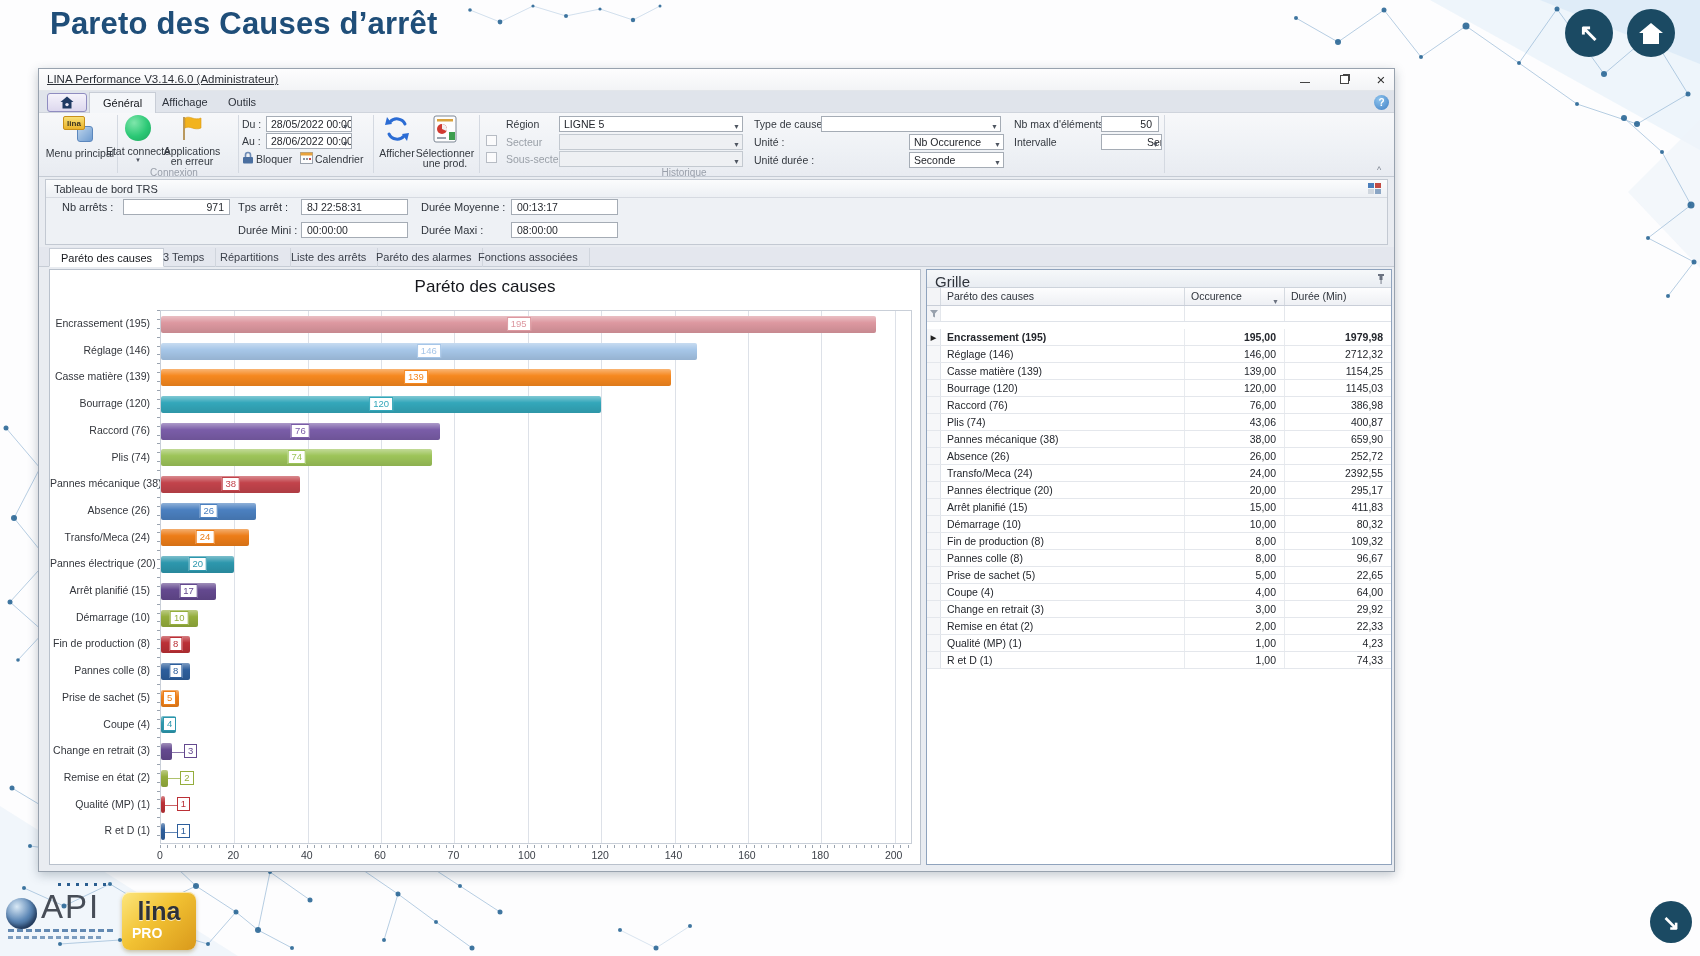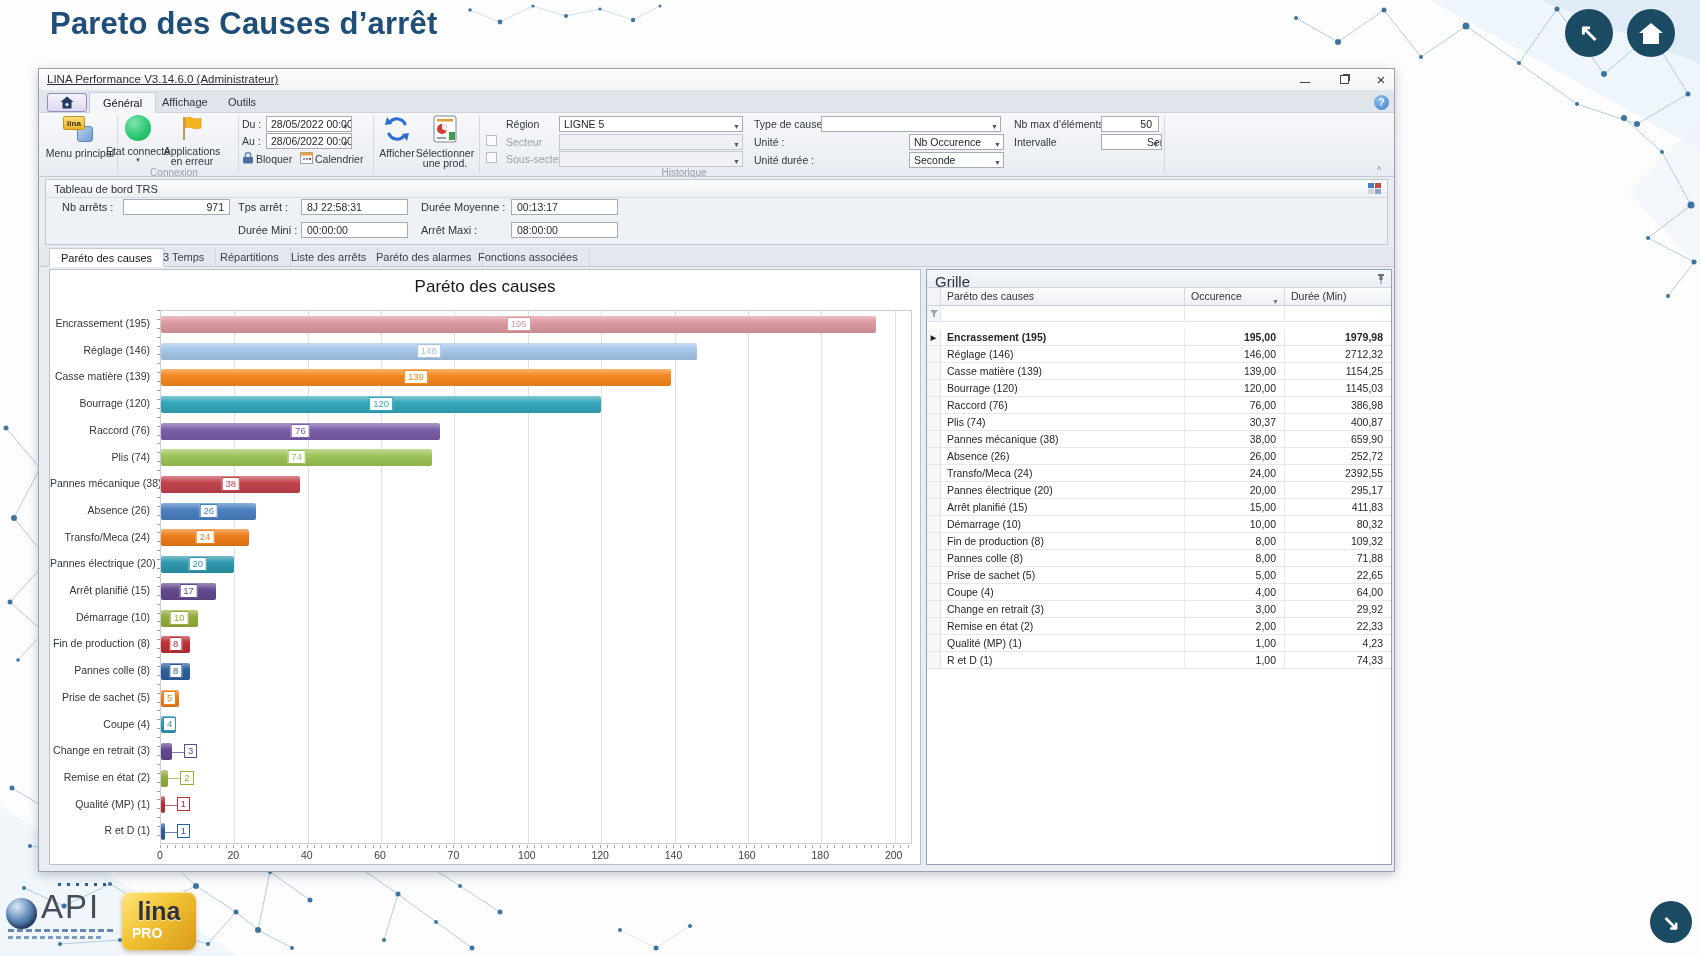--- a/index.html
+++ b/index.html
@@ -349,21 +349,21 @@
           </svg>
       </div>
       <div class="dlabel" style="left:16px;top:21px;">Nb arrêts :</div>
       <div class="dfield num" style="left:77px;top:19px;">971</div>
       <div class="dlabel" style="left:192px;top:21px;">Tps arrêt :</div>
       <div class="dfield" style="left:255px;top:19px;">8J 22:58:31</div>
       <div class="dlabel" style="left:375px;top:21px;">Durée Moyenne :</div>
       <div class="dfield" style="left:465px;top:19px;">00:13:17</div>
       <div class="dlabel" style="left:192px;top:44px;">Durée Mini :</div>
       <div class="dfield" style="left:255px;top:42px;">00:00:00</div>
-      <div class="dlabel" style="left:375px;top:44px;">Arrêt Maxi :</div>
+      <div class="dlabel" style="left:375px;top:44px;">Durée Maxi :</div>
       <div class="dfield" style="left:465px;top:42px;">08:00:00</div>
     </div>
 
     <div class="subtabs">
       <div class="stab active" style="left:10px;">Paréto des causes</div>
       <div class="stab" style="left:113px;">3 Temps</div>
       <div class="stab" style="left:170px;">Répartitions</div>
       <div class="stab" style="left:241px;">Liste des arrêts</div>
       <div class="stab" style="left:326px;">Paréto des alarmes</div>
       <div class="stab" style="left:428px;">Fonctions associées</div>
@@ -518,21 +518,21 @@
           </div>
           <div class="grow">
             <div class="gcell gind"></div>
             <div class="gcell gcause">Raccord (76)</div>
             <div class="gcell gocc">76,00</div>
             <div class="gcell gdur">386,98</div>
           </div>
           <div class="grow">
             <div class="gcell gind"></div>
             <div class="gcell gcause">Plis (74)</div>
-            <div class="gcell gocc">30,37</div>
+            <div class="gcell gocc">43,06</div>
             <div class="gcell gdur">400,87</div>
           </div>
           <div class="grow">
             <div class="gcell gind"></div>
             <div class="gcell gcause">Pannes mécanique (38)</div>
             <div class="gcell gocc">38,00</div>
             <div class="gcell gdur">659,90</div>
           </div>
           <div class="grow">
             <div class="gcell gind"></div>
@@ -567,21 +567,21 @@
           <div class="grow">
             <div class="gcell gind"></div>
             <div class="gcell gcause">Fin de production (8)</div>
             <div class="gcell gocc">8,00</div>
             <div class="gcell gdur">109,32</div>
           </div>
           <div class="grow">
             <div class="gcell gind"></div>
             <div class="gcell gcause">Pannes colle (8)</div>
             <div class="gcell gocc">8,00</div>
-            <div class="gcell gdur">71,88</div>
+            <div class="gcell gdur">96,67</div>
           </div>
           <div class="grow">
             <div class="gcell gind"></div>
             <div class="gcell gcause">Prise de sachet (5)</div>
             <div class="gcell gocc">5,00</div>
             <div class="gcell gdur">22,65</div>
           </div>
           <div class="grow">
             <div class="gcell gind"></div>
             <div class="gcell gcause">Coupe (4)</div>

